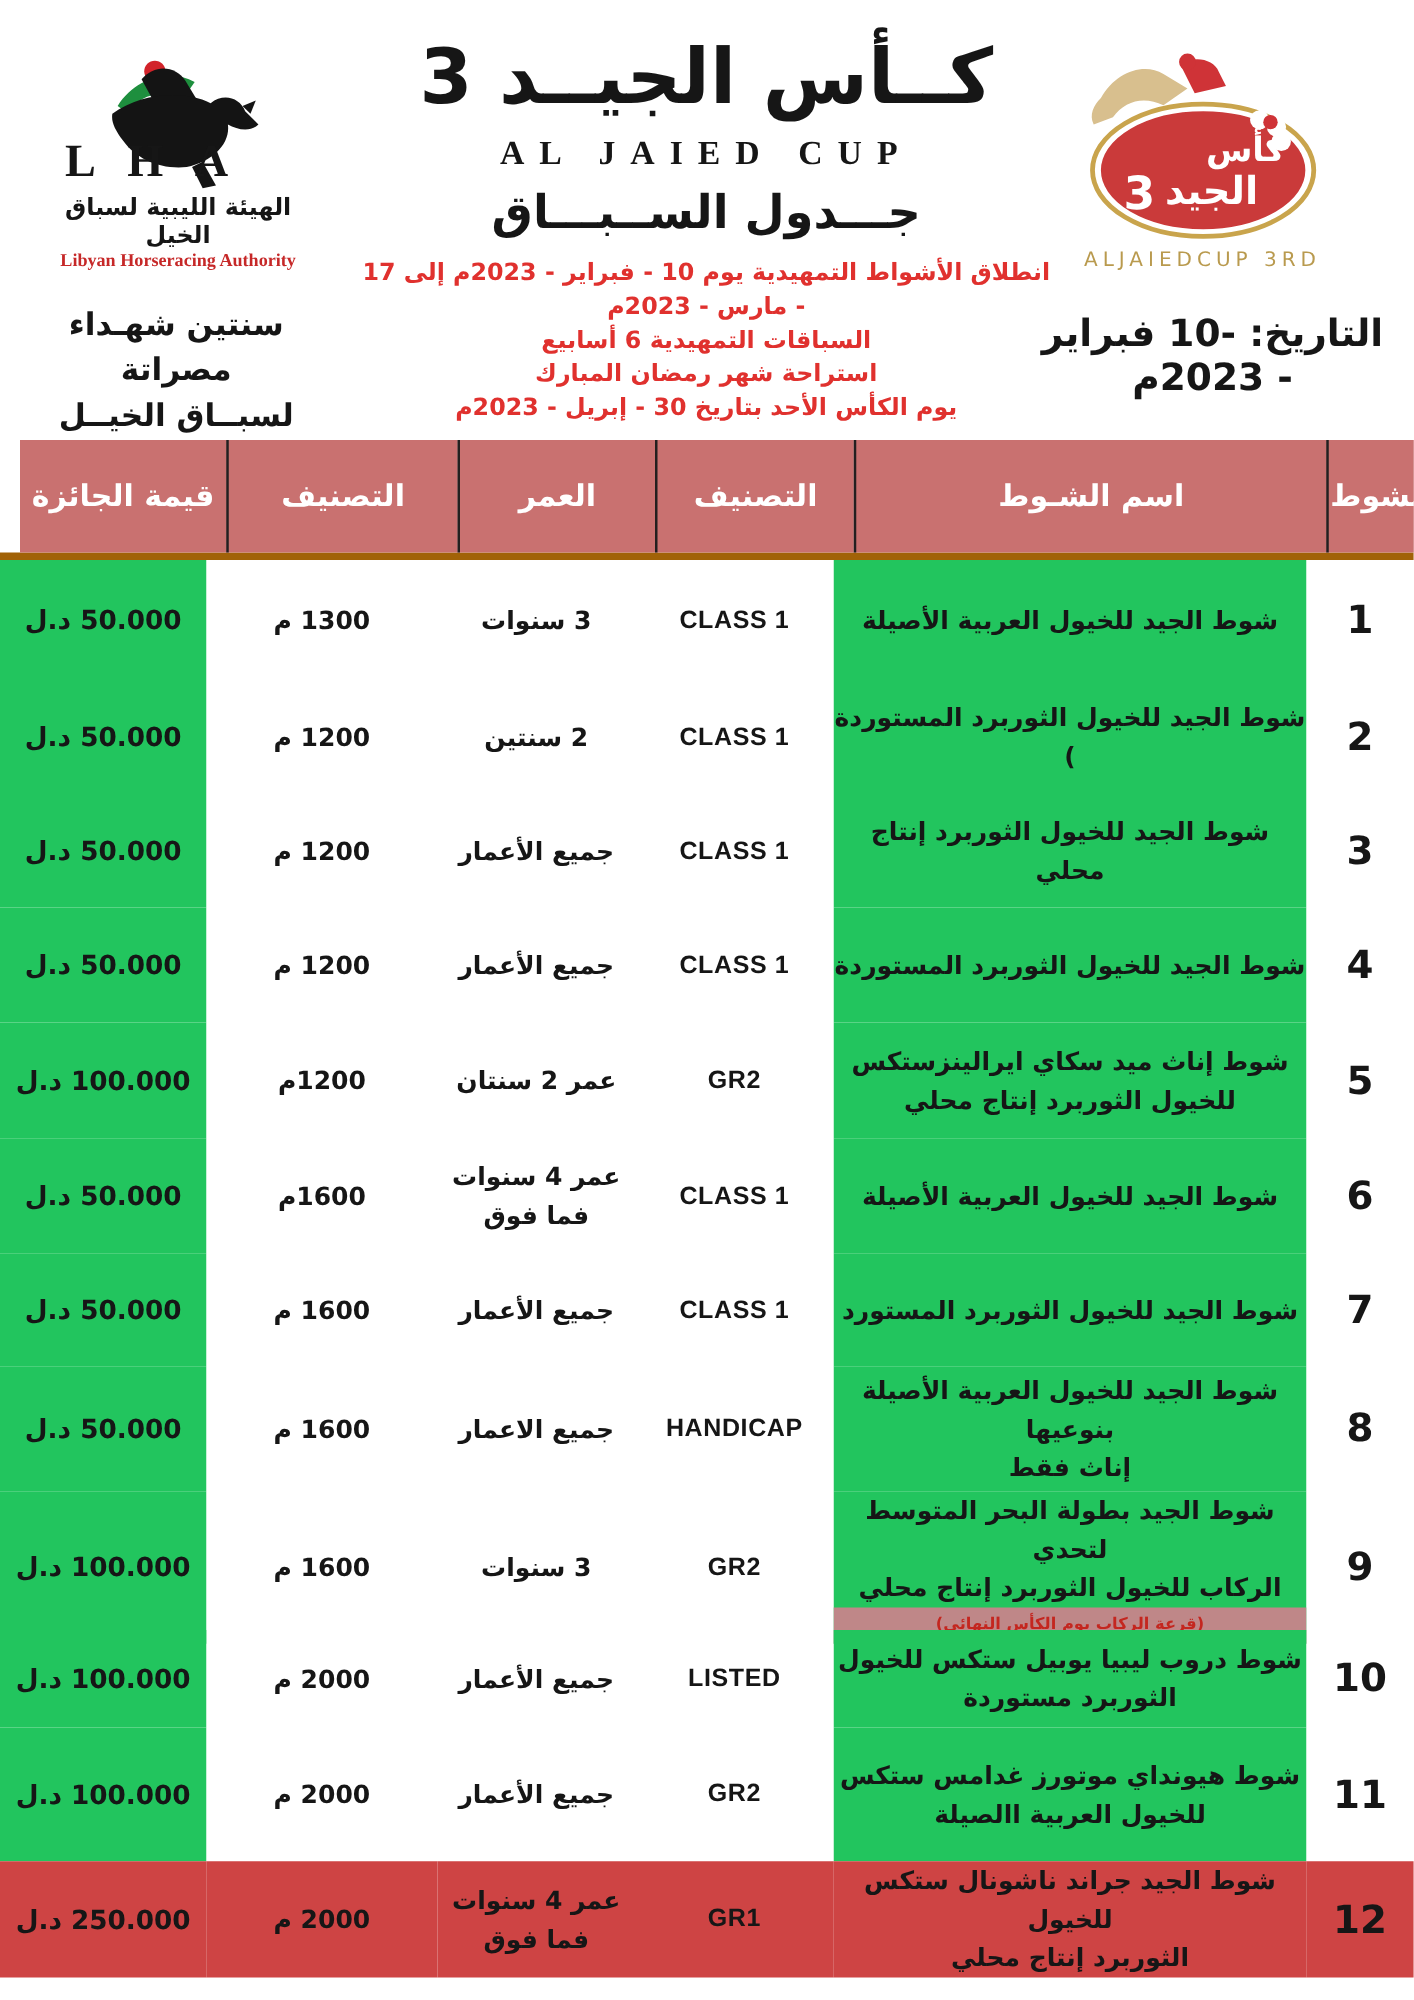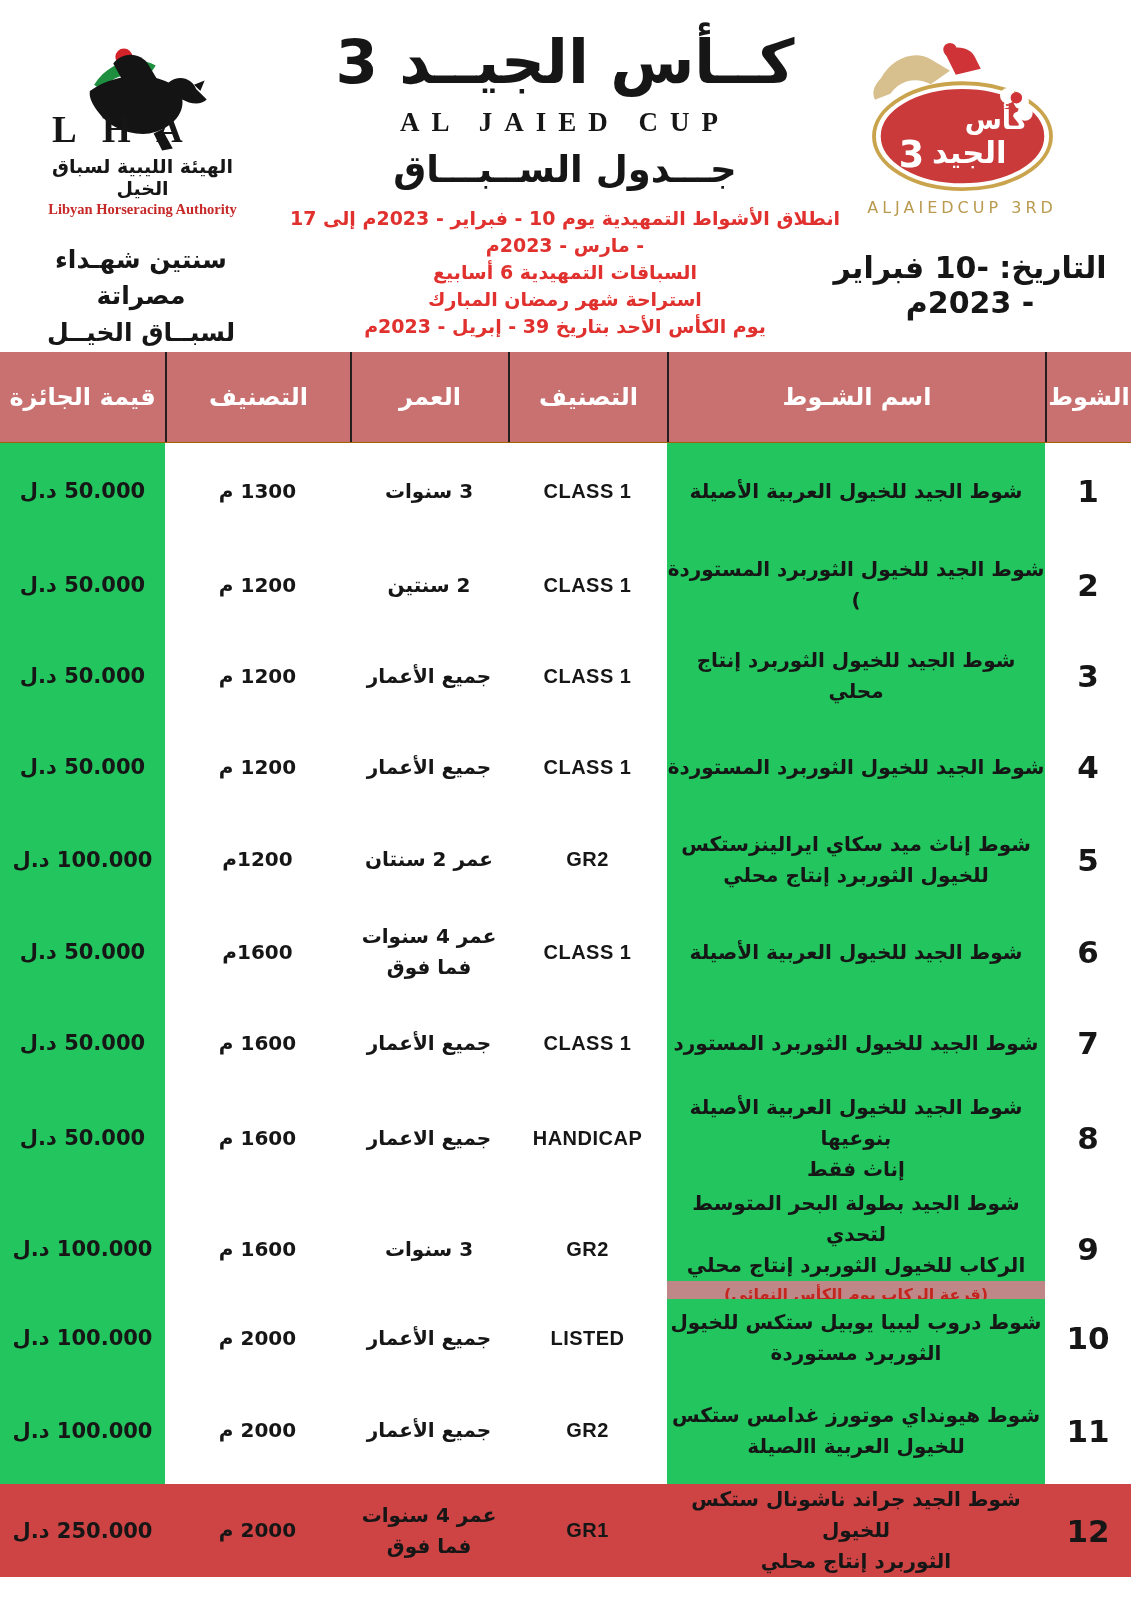--- a/index.html
+++ b/index.html
@@ -26,34 +26,34 @@
   .red-notes{margin-top:14px;color:#e0312e;font-size:19px;font-weight:700;line-height:1.42;}
 
   .cup-block{position:absolute;left:852px;top:40px;width:220px;text-align:center;}
   .cup-caption{font-size:16px;font-weight:400;letter-spacing:4px;color:#b99a4e;margin-top:2px;}
   .date-line{position:absolute;left:830px;top:250px;width:280px;text-align:center;font-size:30px;font-weight:800;}
 
   
   .race-table{position:absolute;left:0;top:352px;width:1131px;}
   .row{display:grid;grid-template-columns:165px 185px 158px 159px 378px 86px;}
   .cell{display:flex;align-items:center;justify-content:center;text-align:center;position:relative;}
-  .thead{height:90px;border-bottom:1px solid #a16207;}
+  .thead{height:90px;border-bottom:6px solid #a16207;padding-left:16px;}
   .thead .cell{background:#c97170;color:#fff;font-size:24px;font-weight:800;border-left:2px solid #231f1f;}
   .thead .cell:first-child{border-left:none;}
   .cell-prize,.cell-name{background:#22c55e;}
   .body-text{font-size:20px;font-weight:700;line-height:1.55;}
   .cell-prize{font-size:21px;font-weight:700;}
   .cell-class{font-size:20px;font-weight:700;letter-spacing:.5px;font-family:"Liberation Sans",sans-serif;}
   .cell-num{font-size:31px;font-weight:800;}
   .r1{height:96px}.r2{height:92px}.r3{height:90px}.r4{height:92px}
   .r5{height:93px}.r6{height:92px}.r7{height:90px}.r8{height:100px}
   .r9{height:111px}.r10{height:78px}.r11{height:107px}.r12{height:85px}
   .r9 .cell-name{padding-bottom:29px;}
   .note-band{position:absolute;left:0;right:0;bottom:0;height:29px;background:#bf8788;
-    color:#c4261f;font-size:16px;font-weight:700;display:flex;align-items:center;justify-content:center;}
+    color:#c4261f;font-size:13px;font-weight:700;display:flex;align-items:center;justify-content:center;}
   .r12 .cell{background:#ce4444;}
 </style>
 </head>
 <body>
 
 <div class="lha-block">
   <svg width="170" height="112" viewBox="0 0 160 105" aria-hidden="true">
     <path d="M34 40 C48 18 74 12 92 22 L83 35 C68 27 50 31 42 46 Z" fill="#1e8f3e"></path>
     <circle cx="62" cy="14" r="8" fill="#d2232a"></circle>
     <path d="M52 20 C62 8 78 10 85 21 L94 36 L64 42 Z" fill="#141414"></path>
@@ -70,21 +70,21 @@
 لسبــاق الخيــل</div>
 
 <div class="center-block">
   <div class="main-title ar">كــأس الجيــد 3</div>
   <div class="latin-title">AL JAIED CUP</div>
   <div class="schedule-title ar">جـــدول الســبـــاق</div>
   <div class="red-notes">
     <div class="ar">انطلاق الأشواط التمهيدية يوم 10 - فبراير - 2023م إلى 17 - مارس - 2023م</div>
     <div class="ar">السباقات التمهيدية 6 أسابيع</div>
     <div class="ar">استراحة شهر رمضان المبارك</div>
-    <div class="ar">يوم الكأس الأحد بتاريخ 39 - إبريل - 2023م</div>
+    <div class="ar">يوم الكأس الأحد بتاريخ 30 - إبريل - 2023م</div>
   </div>
 </div>
 
 <div class="cup-block">
   <svg width="205" height="152" viewBox="0 0 210 158" aria-hidden="true">
     <path d="M20 40 C32 18 56 10 72 20 L92 32 L72 46 C56 38 40 42 30 56 L14 62 C10 54 14 46 20 40 Z" fill="#d8bf8e"></path>
     <path d="M86 12 C98 4 114 8 118 18 L124 30 L98 36 Z" fill="#cf3337"></path>
     <circle cx="92" cy="10" r="7" fill="#cf3337"></circle>
     <ellipse cx="105" cy="100" rx="92" ry="55" fill="none" stroke="#c9a44c" stroke-width="4"></ellipse>
     <ellipse cx="105" cy="100" rx="86" ry="50" fill="#ca3a3a" stroke="#ffffff" stroke-width="2"></ellipse>

